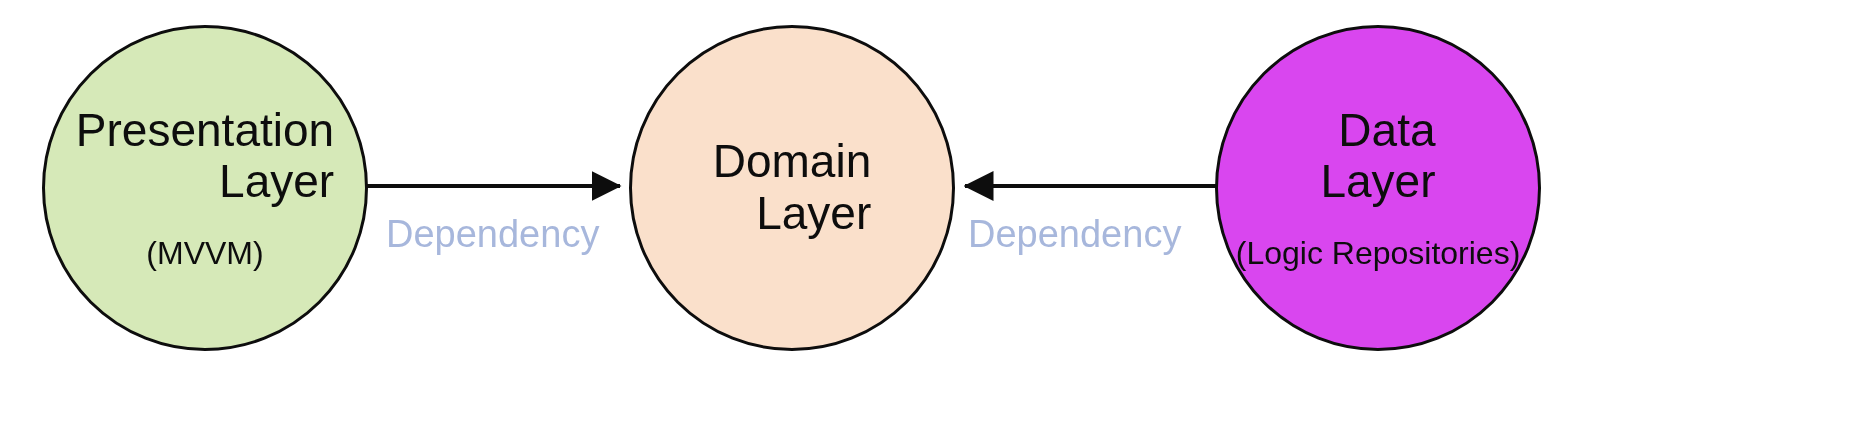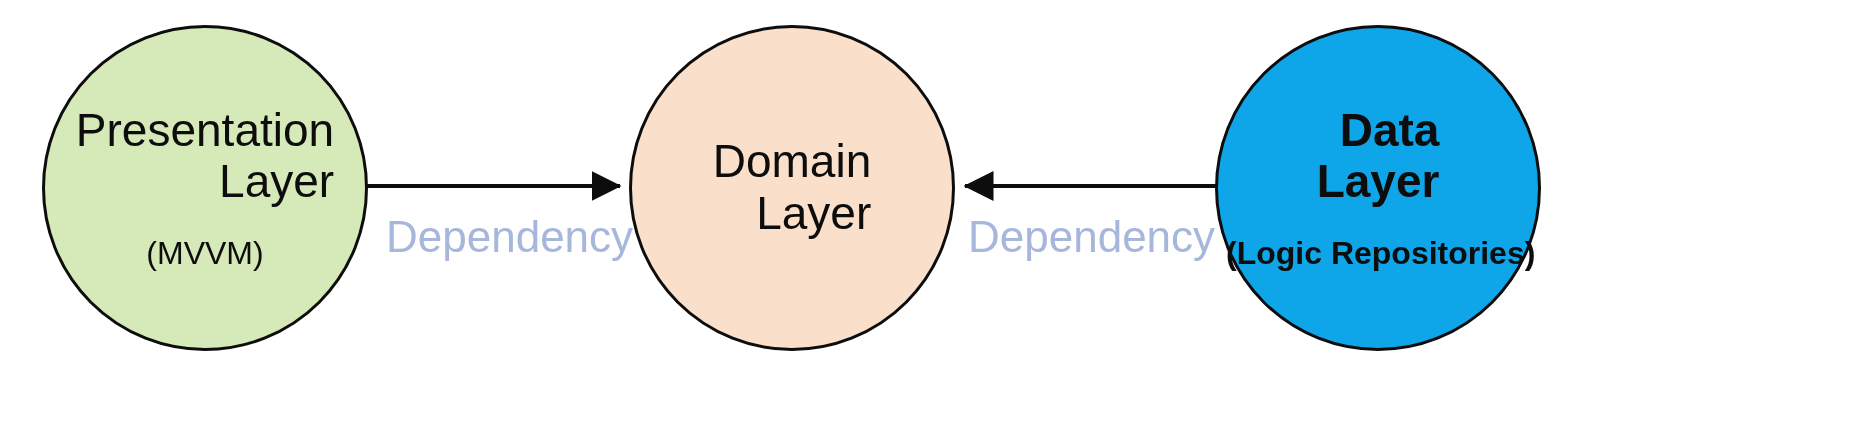--- a/index.html
+++ b/index.html
@@ -58,21 +58,21 @@
   }
   
   #edges {
     position: absolute;
     left: 0; top: 0;
     width: 1862px; height: 446px;
     pointer-events: none;
   }
   .edge-label {
     position: absolute;
-    font-size: 44px;
+    font-size: 38px;
     color: #a7b7dc;
     white-space: nowrap;
     line-height: 1;
   }
   #edge-label-left  { left: 386px;  top: 215px; }
   #edge-label-right { left: 968px;  top: 215px; }
 </style>
 </head>
 <body>
 
@@ -105,21 +105,21 @@
     <div class="node-subtitle">(MVVM)</div>
   </div>
 
   <div class="node" id="node-domain" style="background: rgb(250, 224, 203); border-color: rgb(13, 13, 13);">
     <div class="node-title">
       <span>Domain</span><br>
       <span>Layer</span>
     </div>
   </div>
 
-  <div class="node" id="node-data" style="background: #0ea5e9; border-color: rgb(13, 13, 13); font-weight: bold;">
+  <div class="node" id="node-data" style="background: #d946ef; border-color: rgb(13, 13, 13);">
     <div class="node-title">
       <span>Data</span><br>
       <span>Layer</span>
     </div>
     <div class="node-subtitle">(Logic Repositories)</div>
   </div>
 
 </div>
 
 </body></html>

